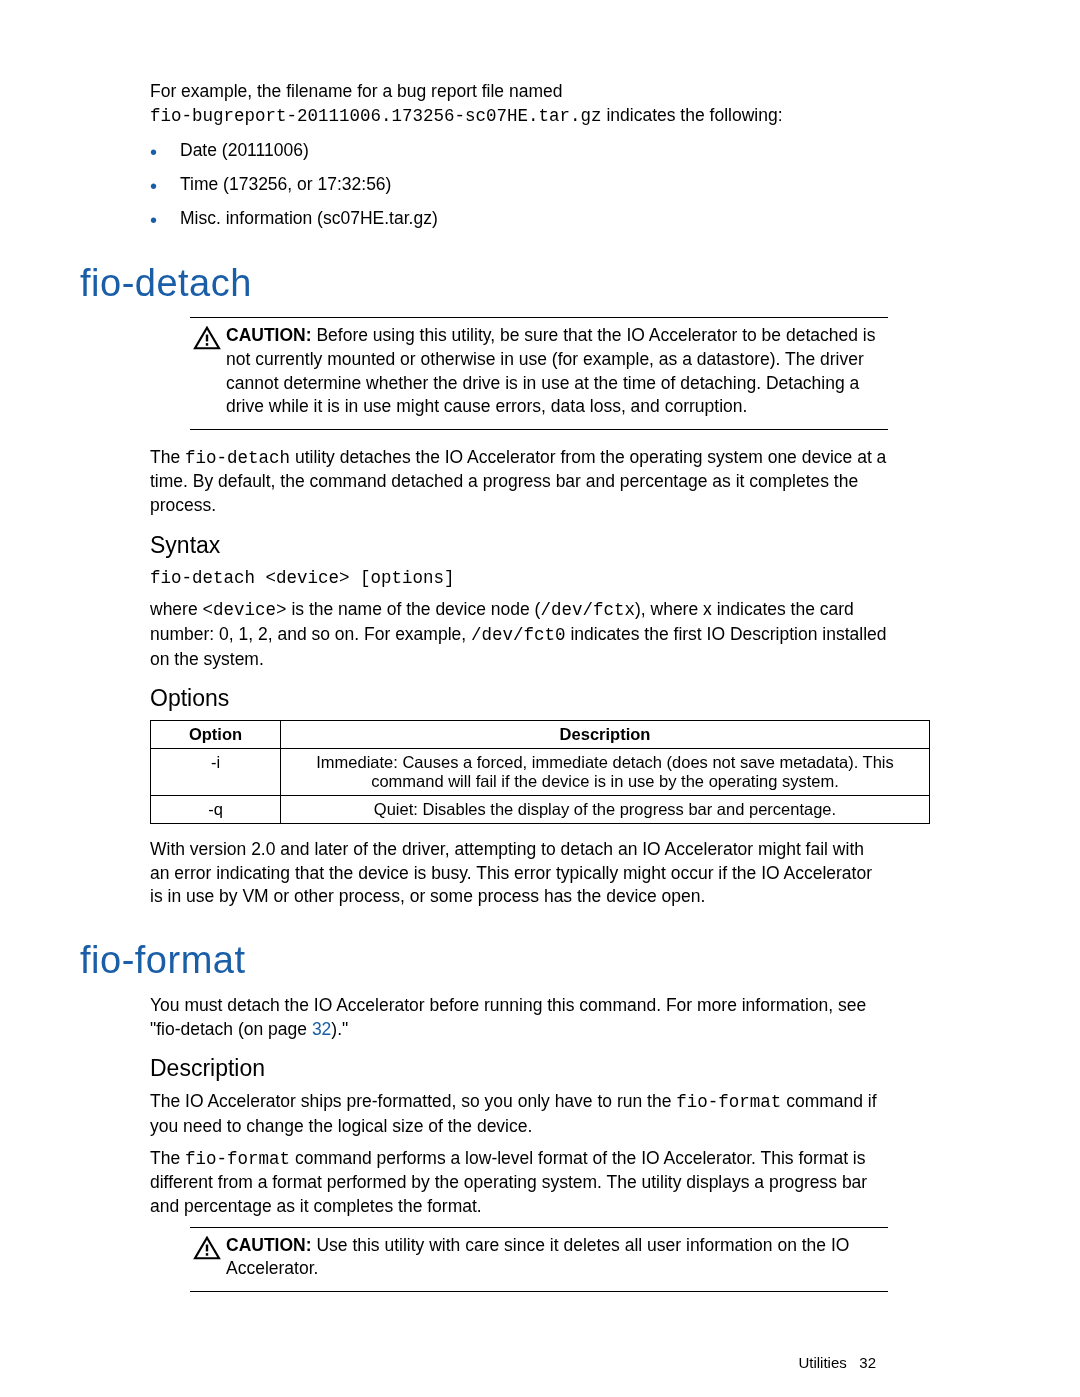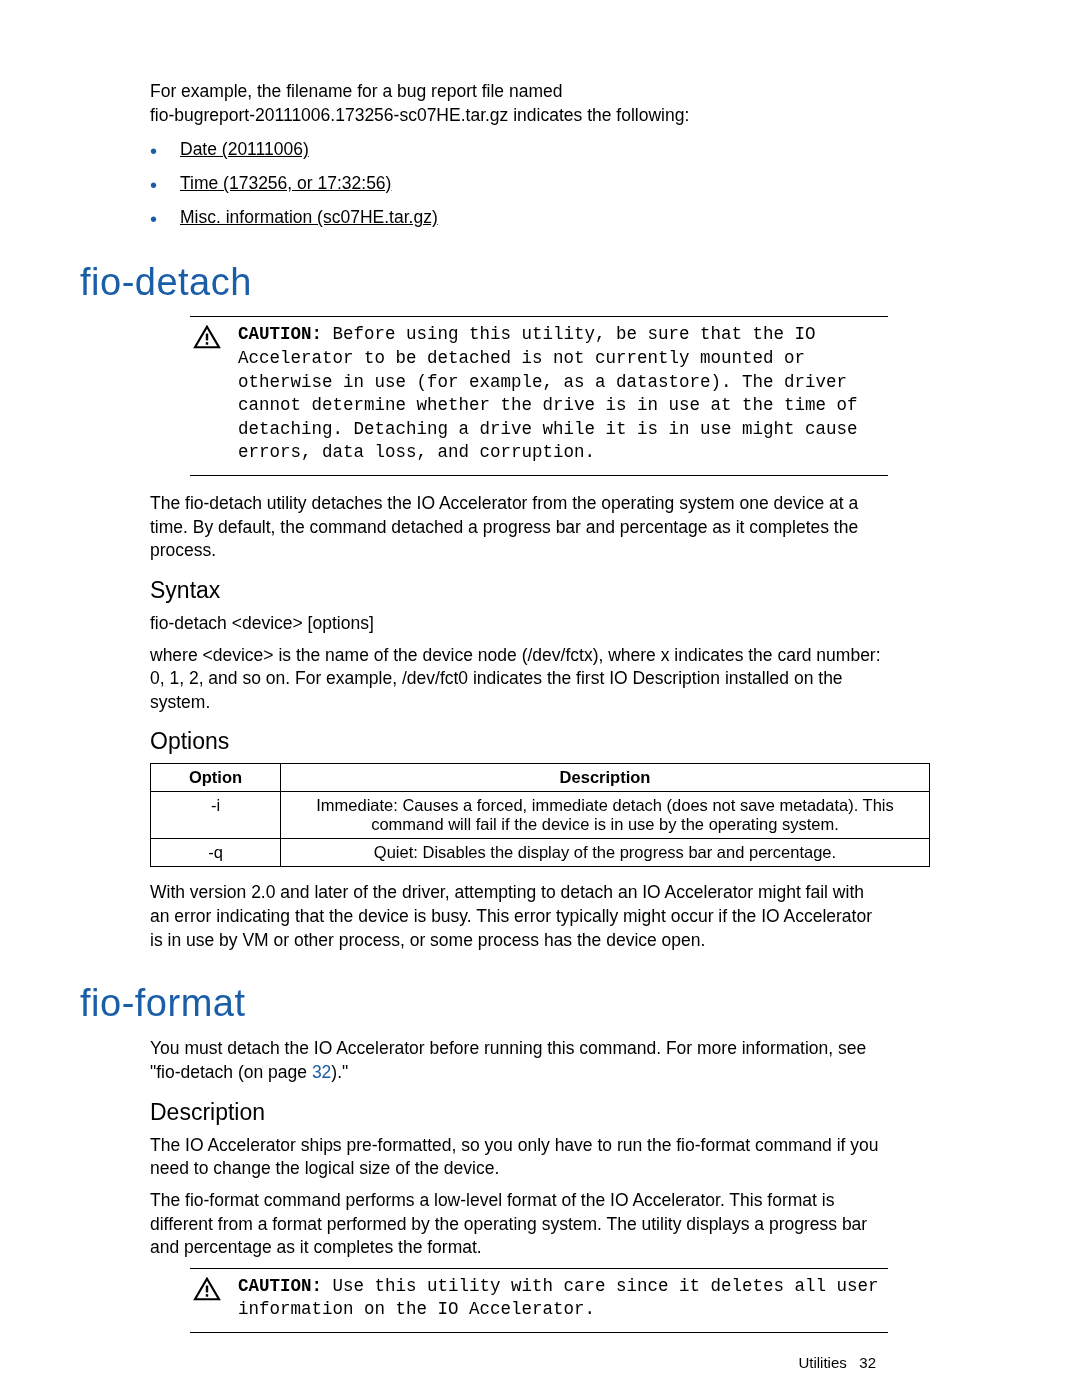--- a/index.html
+++ b/index.html
@@ -20,34 +20,33 @@
     .content-indent {
       margin-left: 70px;
     }
     p {
       margin: 0 0 8px 0;
       font-size: 17.5px;
       color: #000;
       line-height: 1.35;
     }
     .mono {
-      font-family: Liberation Sans, sans-serif;
+      font-family: Liberation Mono, monospace;
     }
     ul.bullets {
       margin: 6px 0 16px 0;
       padding-left: 75px;
       list-style: none;
     }
     ul.bullets li {
       position: relative;
       font-size: 17.5px;
       line-height: 1.6;
       padding-left: 25px;
       margin-bottom: 6px;
-      text-decoration: underline;
     }
     ul.bullets li::before {
       content: '•';
       position: absolute;
       left: -5px;
       color: #1a5ea8;
       font-size: 20px;
     }
     h1.section {
       font-family: Arial, Helvetica, sans-serif;
@@ -57,22 +56,21 @@
       margin: 30px 0 12px 0;
       letter-spacing: 0.5px;
     }
     .callout {
       border-top: 1px solid #000;
       border-bottom: 1px solid #000;
       margin: 8px 0 16px 40px;
       padding: 6px 0 10px 0;
       display: flex;
       align-items: flex-start;
-      gap: 14px;
-      font-family: Liberation Mono, monospace;
+      gap: 2px;
     }
     .callout.no-icon {
       padding-left: 48px;
     }
     .callout .icon {
       width: 34px;
       flex-shrink: 0;
       text-align: center;
       padding-top: 2px;
     }

